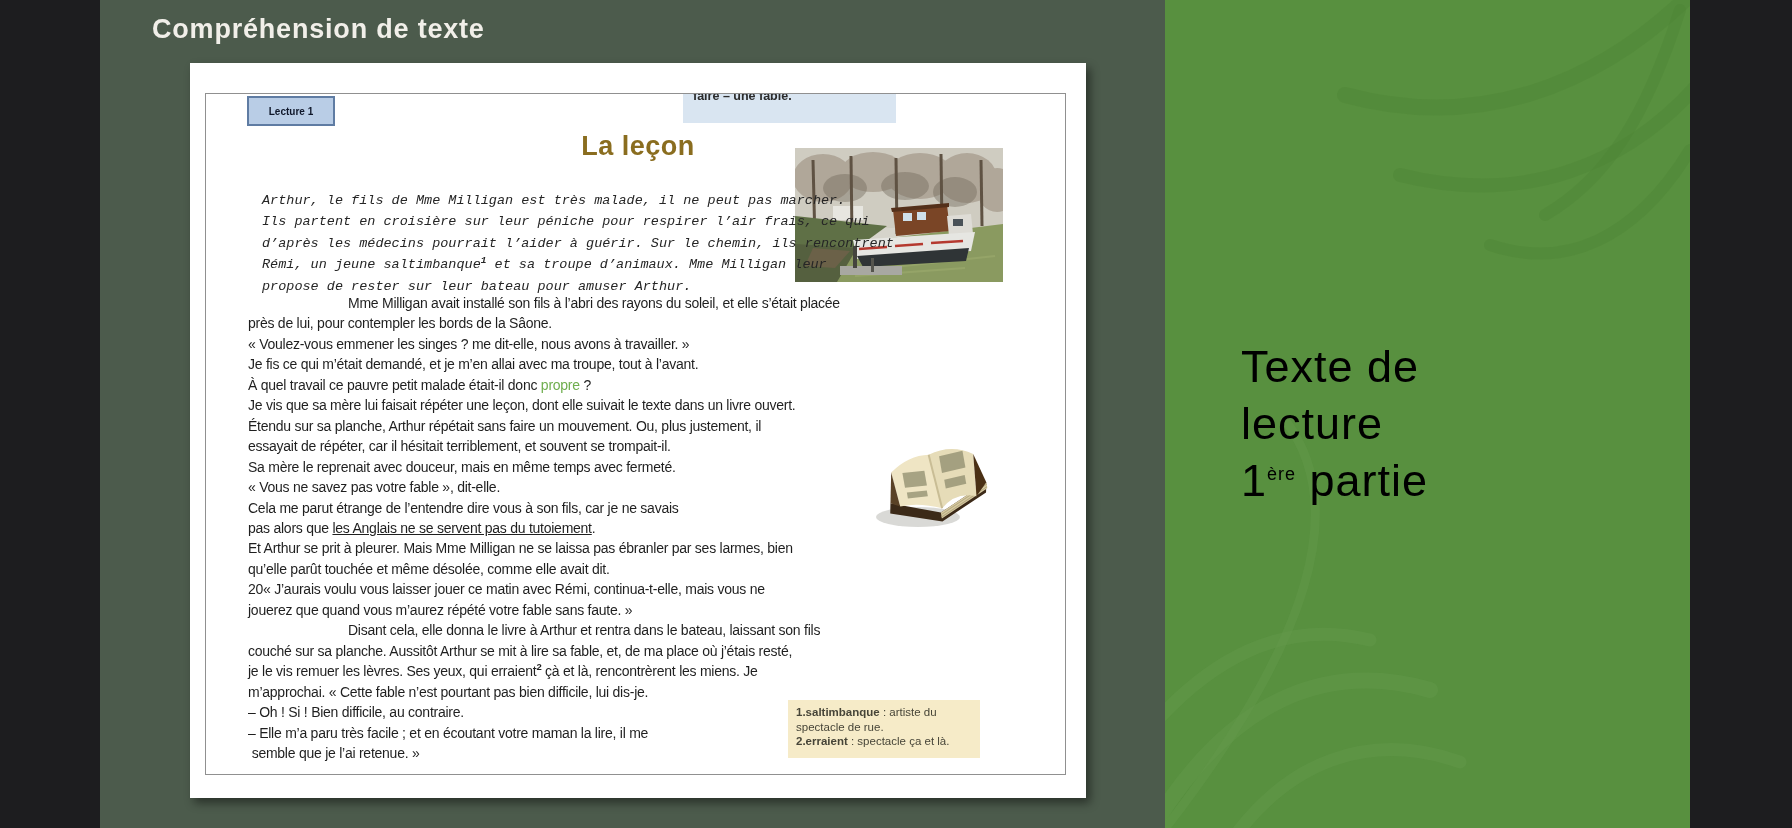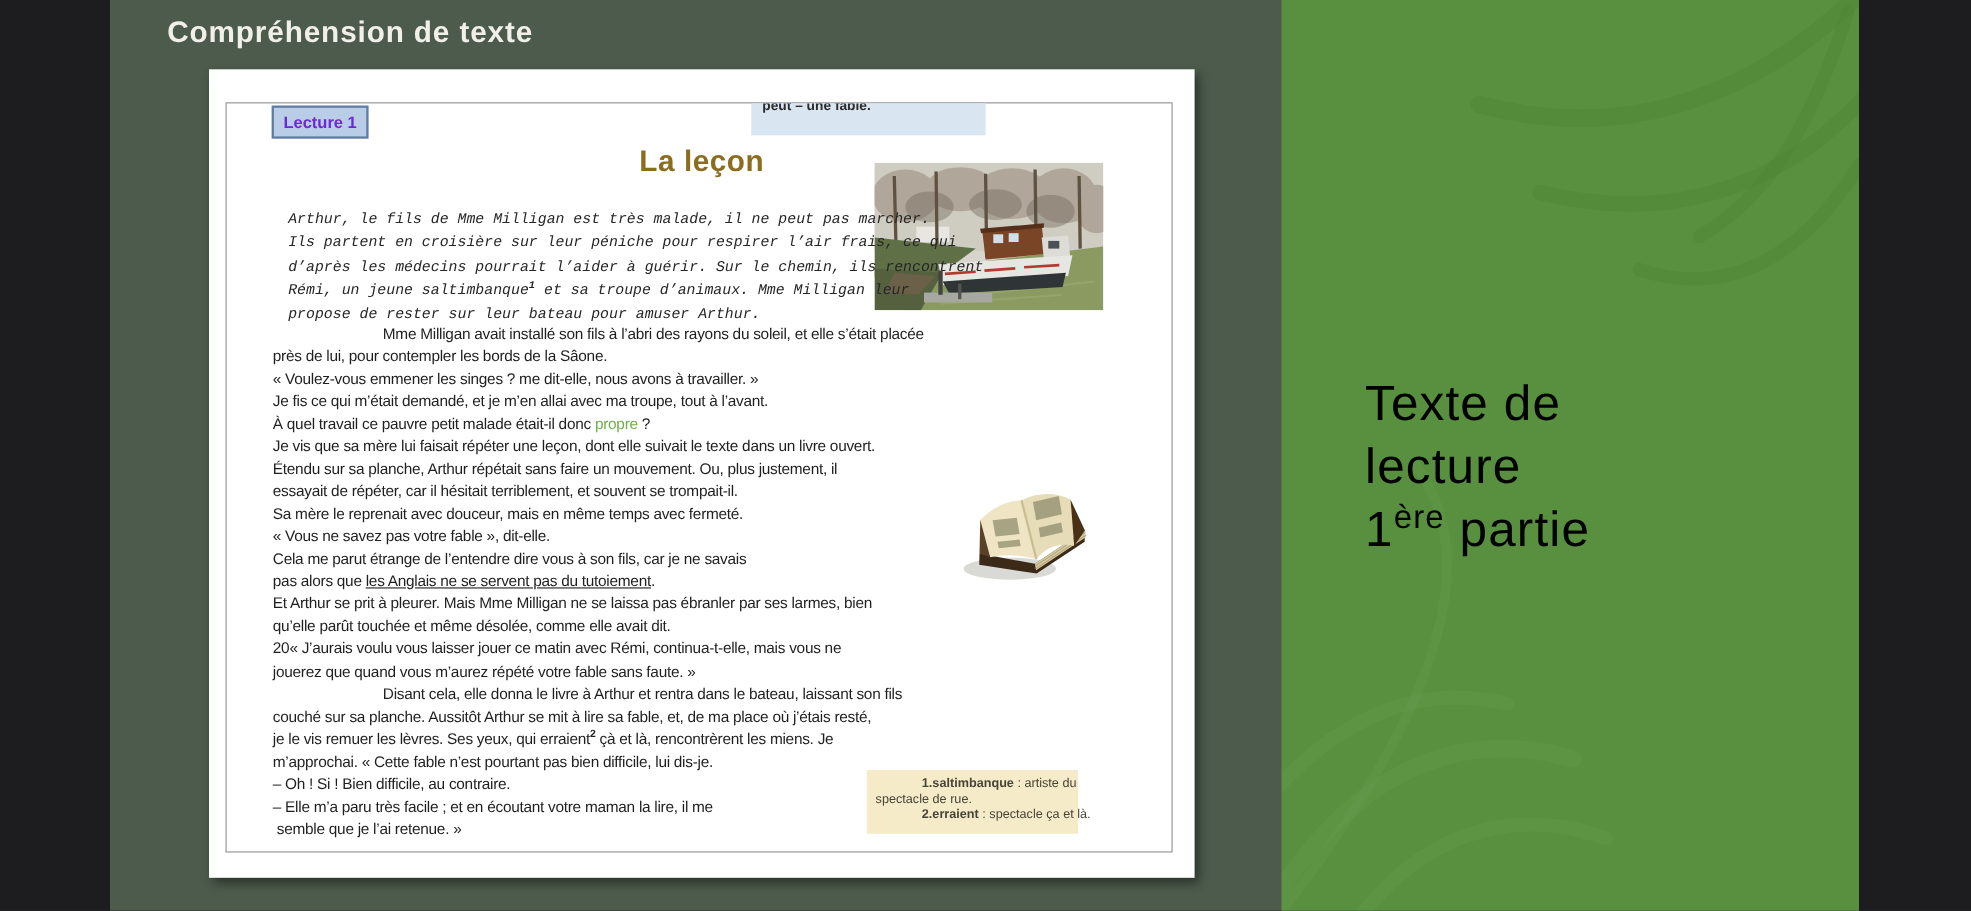--- a/index.html
+++ b/index.html
@@ -26,37 +26,37 @@
   .right-panel{
     position:absolute;left:1065px;top:0;width:525px;height:828px;
     background:var(--panel-green,#58903f);overflow:hidden;
   }
   .right-panel svg.leaves{position:absolute;left:0;top:0;}
   .panel-text{
     position:absolute;left:76px;top:338px;
     font-size:45px;line-height:57px;color:#000000;letter-spacing:1px;
     font-weight:400;
   }
-  .panel-text .psup{font-size:30px;vertical-align:super;line-height:0;}
+  .panel-text .psup{font-size:18px;vertical-align:super;line-height:0;}
 
   
   .sheet{
     position:absolute;left:90px;top:63px;width:896px;height:735px;
     background:#ffffff;box-shadow:4px 5px 9px rgba(0,0,0,.45);
   }
   .frame{
     position:absolute;left:15px;top:30px;width:859px;height:680px;
     border:1px solid #909090;background:transparent;
   }
   .badge{
     position:absolute;left:57px;top:33px;width:88px;height:30px;
     background:var(--badge-blue,#b9cde6);
     border:2px solid var(--badge-border,#5f7ca3);
     box-sizing:border-box;
-    font-size:15px;font-weight:600;color:#6d28d9;
+    font-size:10px;font-weight:600;color:#0f172a;
     display:flex;align-items:center;justify-content:center;
   }
   .clipped-box{
     position:absolute;left:493px;top:31px;width:213px;height:29px;
     background:var(--clipped-blue,#d9e5f1);overflow:hidden;
   }
   .clipped-box .ctext{
     display:block;margin:-5px 0 0 10px;
     font-size:12.5px;font-weight:700;color:#2b2b2b;white-space:pre;
   }
@@ -75,21 +75,21 @@
   .bodytext{
     position:absolute;left:58px;top:230px;
     font-size:14px;line-height:20.45px;letter-spacing:-0.25px;
     color:#1f1f1f;
   }
   .tl{white-space:pre;}
   .tl.indent{padding-left:100px;}
   .tl .green{color:var(--keyword-green,#6fae4e);}
   .tl .u{text-decoration:underline;}
   .tl .sup{font-size:9.5px;vertical-align:super;line-height:0;font-weight:700;}
-  .tl .b{font-weight:700;margin-left:42px;}
+  .tl .b{font-weight:700;}
 
   
   .note-box{
     position:absolute;left:598px;top:637px;width:192px;height:58px;
     background:var(--note-yellow,#f6ebc8);box-sizing:border-box;
     padding:5px 8px;font-size:11.5px;line-height:14.5px;color:#474538;
   }
   .note-box .tl{white-space:pre;}
 
   
@@ -128,21 +128,21 @@
       <div><span>1</span><span class="psup">ère</span><span> partie</span></div>
     </div>
   </div>
 
   <div class="sheet">
     <div class="frame"></div>
 
     <div class="badge">Lecture 1</div>
 
     <div class="clipped-box">
-      <span class="ctext">peut – une fable.</span>
+      <span class="ctext">faire – une fable.</span>
     </div>
 
     <div class="doc-heading">La leçon</div>
 
     <div class="boat">
       <svg width="208" height="134" viewBox="0 0 208 134">
         <rect width="208" height="134" fill="#d6d4cb"></rect>
         <rect y="0" width="208" height="80" fill="#cfccc1"></rect>
         <g opacity="0.55" fill="#97897a">
           <ellipse cx="28" cy="30" rx="30" ry="24"></ellipse>

